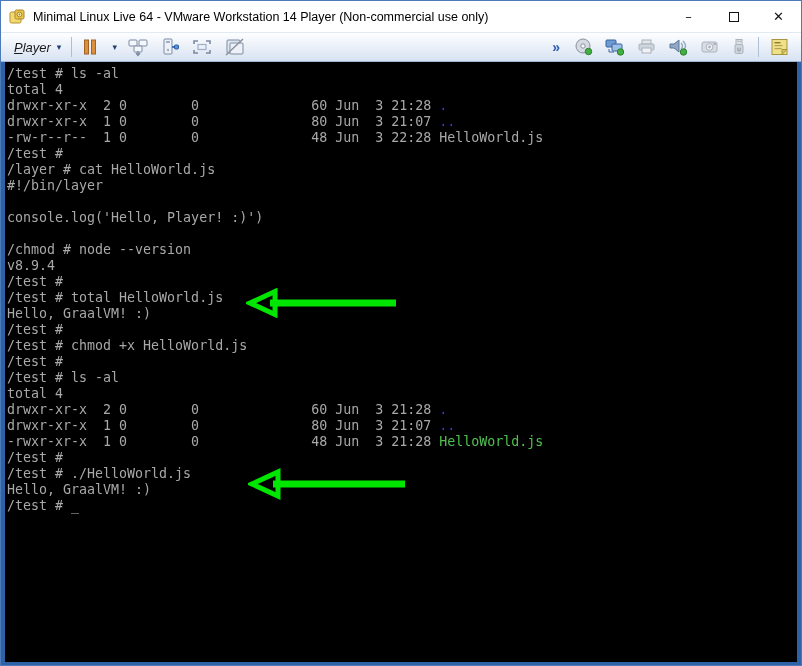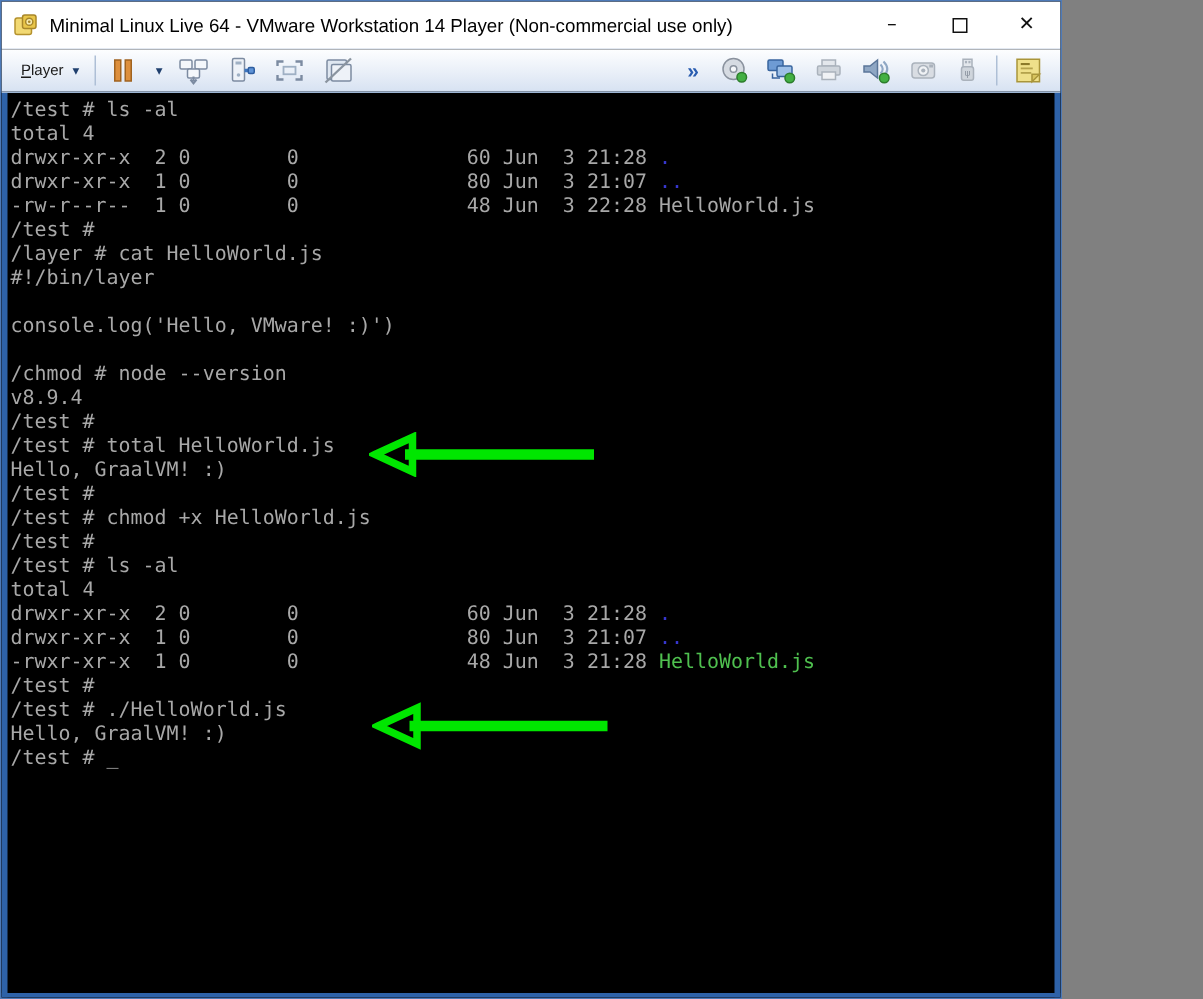--- a/index.html
+++ b/index.html
@@ -1,18 +1,18 @@
 <!DOCTYPE html>
 <html style="--window-border: #4d7ab8; --terminal-border: #2e62a8; --titlebar-bg: #ffffff; --term-fg: #a8a8a8; --term-dir: #3737cf; --term-exec: #4fc04f; --arrow-green: #00e600; --suspend-orange: #dd8f3d; --accent-blue: #2a5db0;"><head>
 <meta charset="utf-8">
 <style>
   html,body{margin:0;padding:0;background:#808080;}
   *{box-sizing:border-box;}
   .window{
-    width:708px;height:666px;
+    width:802px;height:666px;
     display:flex;flex-direction:column;
     border:1px solid var(--window-border,#4d7ab8);
     background:#000;
     font-family:"Liberation Sans","DejaVu Sans",sans-serif;
     position:relative;overflow:hidden;
   }
   
   .titlebar{
     height:31px;background:var(--titlebar-bg,#ffffff);
     display:flex;align-items:center;flex:0 0 31px;
@@ -35,21 +35,21 @@
     background:linear-gradient(#fdfeff,#e9eff8 55%,#d7e2f2);
     border-top:1px solid #e3e9f2;
     border-bottom:1px solid #9eb6d4;
     display:flex;align-items:center;padding:0 6px;
   }
   .tb-btn{
     display:flex;align-items:center;justify-content:center;
     height:24px;padding:0 4px;border:1px solid transparent;border-radius:2px;
     background:transparent;cursor:default;
   }
-  .player-label{font-size:10px;color:#1a1a1a;padding:0 2px;}
+  .player-label{font-size:13px;color:#1a1a1a;padding:0 2px;font-style:italic;}
   .player-label .first{text-decoration:underline;}
   .tb-caret{font-size:9px;color:#1f3f6e;margin-left:4px;}
   .tb-sep{width:1px;height:20px;background:#aebfd6;margin:0 5px;flex:0 0 1px;}
   .tb-spacer{flex:1 1 auto;}
   .chevron{font-size:14px;color:var(--accent-blue,#2a5db0);font-weight:bold;padding:0 3px;}
   .tb-btn svg{display:block;}
   
   .terminal{
     flex:1 1 auto;position:relative;background:#000;
     border-left:4px solid var(--terminal-border,#2e62a8);
@@ -211,21 +211,21 @@
   <div class="terminal">
     <pre><span>/test # ls -al</span>
 <span>total 4</span>
 <span>drwxr-xr-x  2 0        0              60 Jun  3 21:28 </span><span class="c-dir">.</span>
 <span>drwxr-xr-x  1 0        0              80 Jun  3 21:07 </span><span class="c-dir">..</span>
 <span>-rw-r--r--  1 0        0              48 Jun  3 22:28 HelloWorld.js</span>
 <span>/test #</span>
 <span>/layer # cat HelloWorld.js</span>
 <span>#!/bin/layer</span>
 
-<span>console.log('Hello, VMware! :)')</span>
+<span>console.log('Hello, Player! :)')</span>
 
 <span>/chmod # node --version</span>
 <span>v8.9.4</span>
 <span>/test #</span>
 <span>/test # total HelloWorld.js</span>
 <span>Hello, GraalVM! :)</span>
 <span>/test #</span>
 <span>/test # chmod +x HelloWorld.js</span>
 <span>/test #</span>
 <span>/test # ls -al</span>

